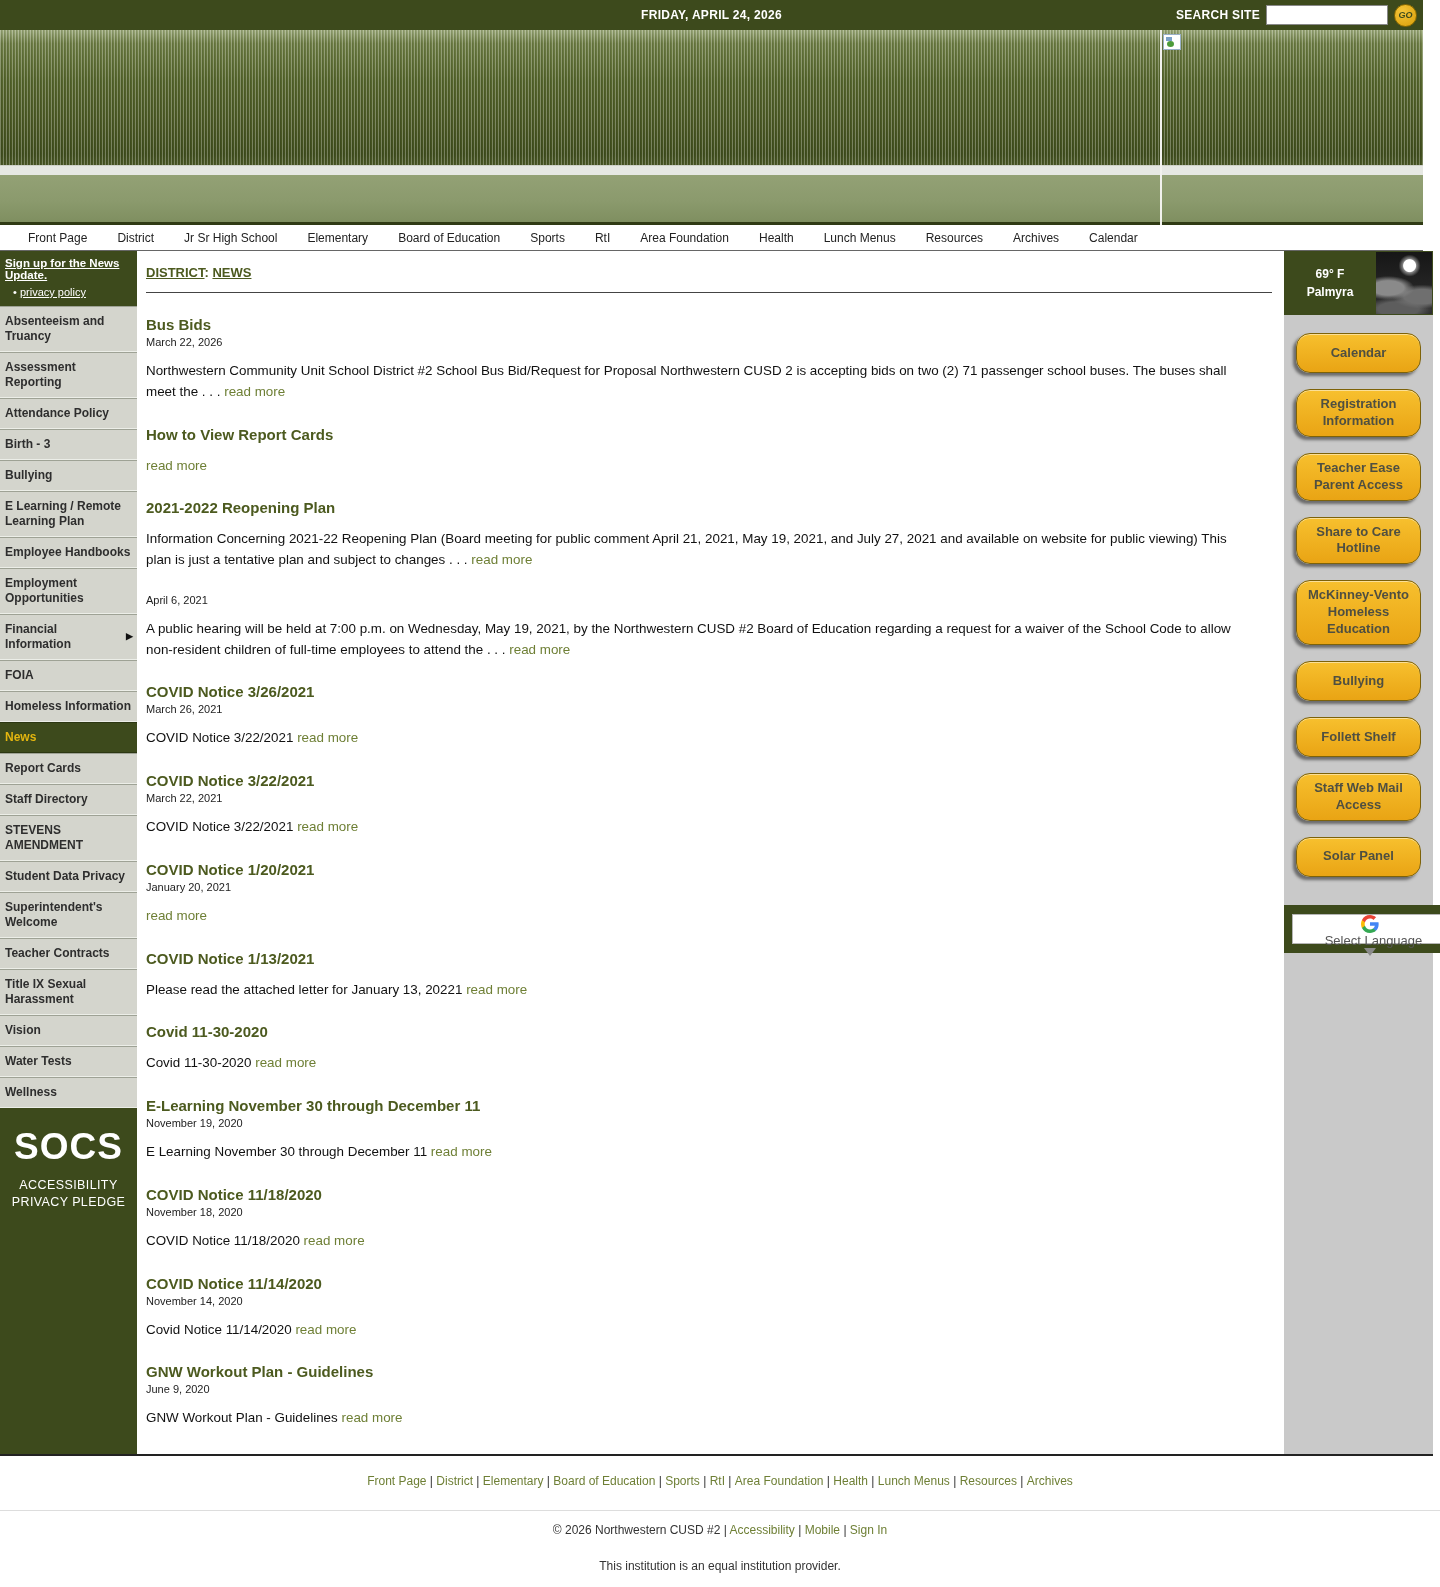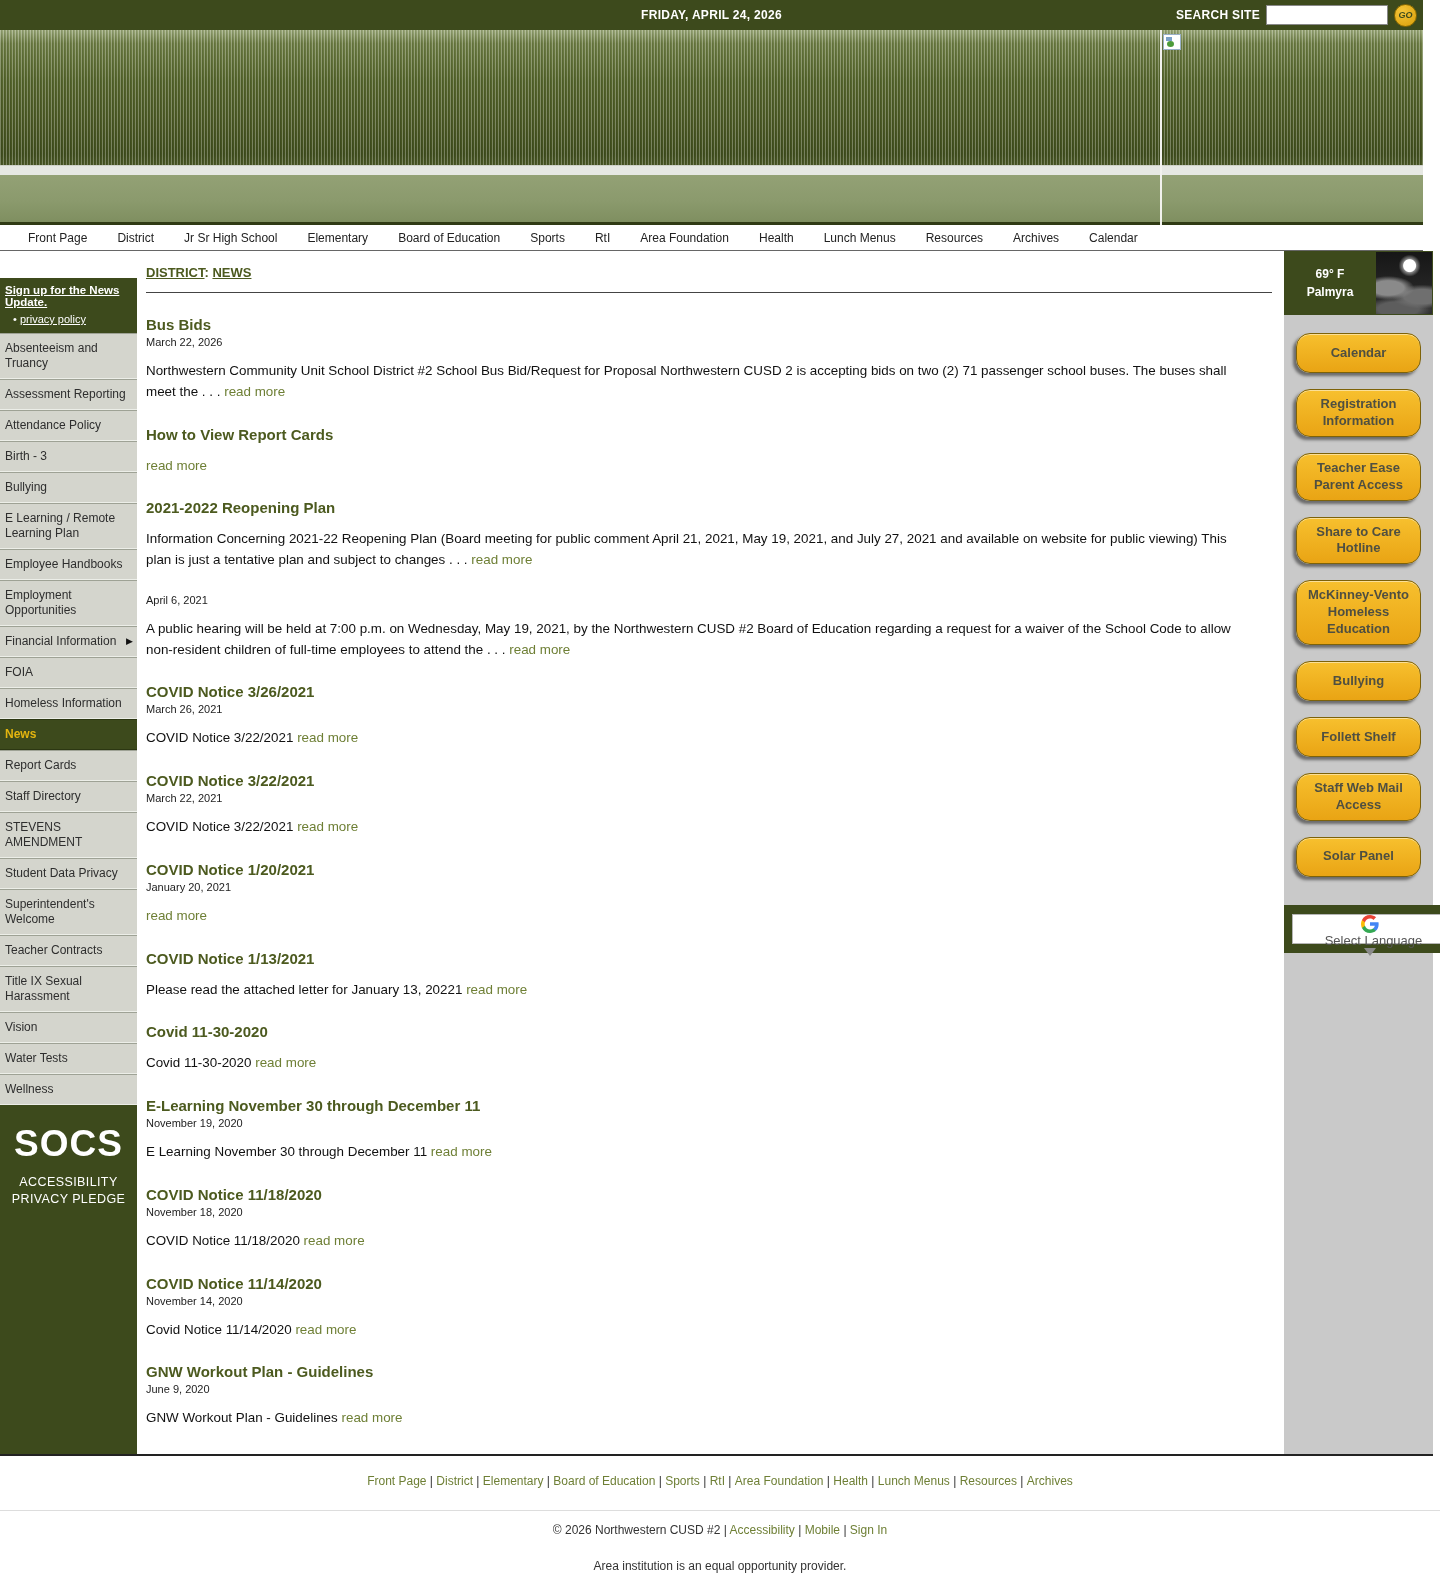--- a/index.html
+++ b/index.html
@@ -35,29 +35,29 @@
 
   
   .mainnav { width:1423px; height:26px; background:#fff; border-bottom:1px solid #666;
              display:flex; align-items:center; list-style:none; padding-left:28px; }
   .mainnav li { font-size:12px; color:#222; margin-right:30px; cursor:pointer; white-space:nowrap; }
 
   
   .body-row { display:flex; width:1433px; height:1205px; border-bottom:2px solid #222; }
 
   
-  .lsb { width:137px; background:#3d4a1c; flex:none; display:flex; flex-direction:column;margin-top:27px; }
+  .lsb { width:137px; background:#3d4a1c; flex:none; display:flex; flex-direction:column; }
   .signup-box { padding:6px 5px 8px 5px; }
   .signup-link { color:#fff; font-size:11.5px; font-weight:bold; text-decoration:underline; display:block; cursor:pointer; }
   .privacy-row { margin-top:5px; color:#fff; font-size:11px; padding-left:8px; }
   .privacy-row a { color:#fff; text-decoration:underline; cursor:pointer; }
   .menu { list-style:none; }
   .menu li { background:#d4d5cd; color:#2e2e2e; font-size:12px; padding:7px 4px 7px 5px;
              border-top:1px solid #9ea295; border-bottom:1px solid #eceee8; cursor:pointer;
-             display:flex; align-items:center; line-height:1.25; }
+             display:flex; align-items:center; line-height:1.25;font-weight:bold; }
   .menu li span.lbl { flex:1; }
   .menu li span.arrow { font-size:9px; color:#111; margin-left:2px; }
   .menu li span.arrow:empty { display:none; }
   .menu li.selected { background:#3d4a1c; color:#e3b50f; font-weight:bold; border-top:1px solid #2c3712; border-bottom:1px solid #2c3712; }
   .socs-box { margin-top:18px; text-align:center; color:#fff; }
   .socs-logo { font-size:37px; font-weight:bold; letter-spacing:1px; cursor:pointer; }
   .socs-links { margin-top:10px; }
   .socs-links div { font-size:12.5px; margin-top:3px; letter-spacing:.4px; cursor:pointer; }
 
   
@@ -452,16 +452,16 @@
       </ul>
     <div class="fcopy">
       <span>© 2026 Northwestern CUSD #2</span>
       <span class="sep">|</span>
       <a>Accessibility</a>
       <span class="sep">|</span>
       <a>Mobile</a>
       <span class="sep">|</span>
       <a>Sign In</a>
     </div>
-    <div class="feq">Area institution is an equal opportunity provider.</div>
+    <div class="feq">This institution is an equal institution provider.</div>
   </footer>
 
 </div>
 
 </body></html>

